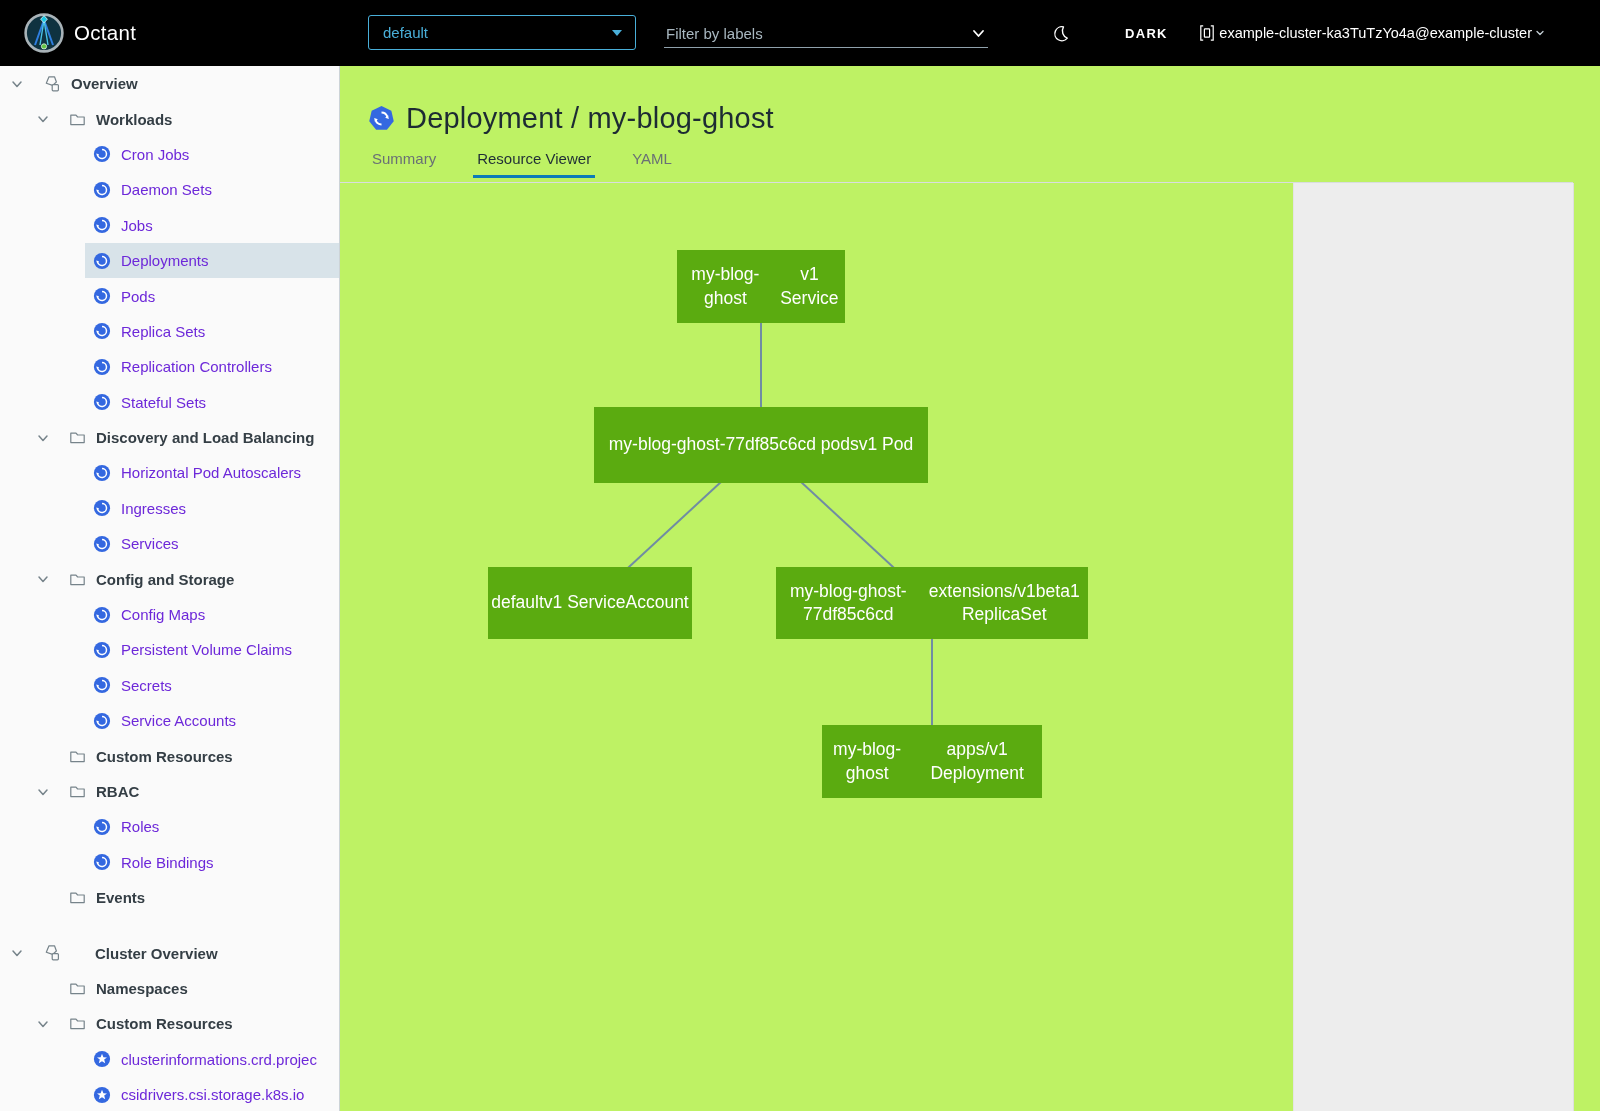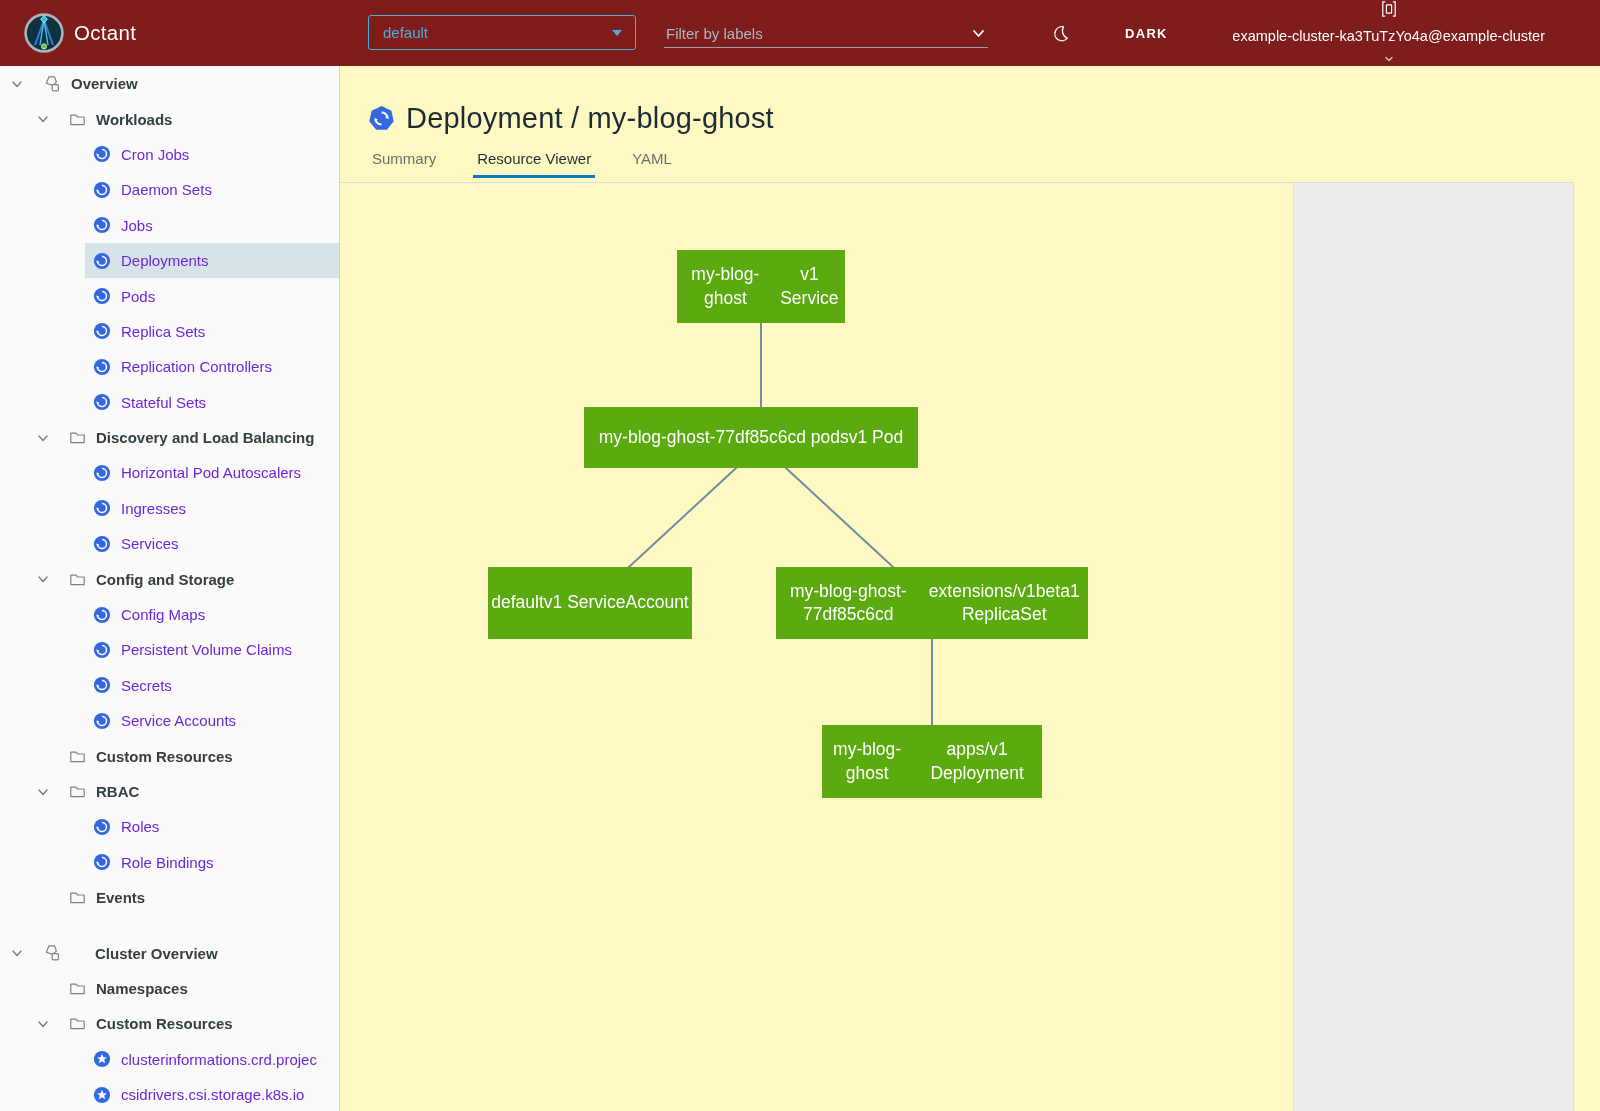--- a/index.html
+++ b/index.html
@@ -2,45 +2,45 @@
 <html><head>
 <meta charset="utf-8">
 <style>
   * { margin:0; padding:0; box-sizing:border-box; }
   html,body { width:1600px; height:1111px; overflow:hidden; background:#fbfbfb;
               font-family:"Liberation Sans", sans-serif; }
 
   .app { width:1600px; height:1111px; position:relative; }
 
   
-  .topbar { position:relative; height:66px; background:#7f1d1d; z-index:5; }
+  .topbar { position:relative; height:66px; background:#000000; z-index:5; }
   .logo { position:absolute; left:24px; top:13px; width:40px; height:40px; }
   .app-name { position:absolute; left:74px; top:0; height:66px; display:flex; align-items:center;
               font-size:20.5px; color:#ffffff; letter-spacing:.3px; }
   .ns-select { position:absolute; left:368px; top:15px; width:268px; height:35px;
                border:1px solid #49afd9; border-radius:3px; display:flex; align-items:center;
                justify-content:space-between; padding:0 13px 0 14px; color:#49afd9;
                font-size:15px; cursor:pointer; }
   .ns-caret { width:0; height:0; border-left:5px solid transparent; border-right:5px solid transparent;
               border-top:6px solid #49afd9; }
   .filter { position:absolute; left:664px; top:16px; width:324px; height:32px;
             border-bottom:1px solid #8fa1ab; display:flex; align-items:center;
             justify-content:space-between; padding:6px 2px 2px 2px;
             font-size:15px; color:#a9b8c1; }
   .dark-toggle { position:absolute; left:1052px; top:0; height:66px; display:flex;
                  align-items:center; gap:8px; color:#fff; cursor:pointer; }
   .dark-label { font-size:13px; font-weight:700; letter-spacing:1.3px;padding-left:48px; }
   .context { position:absolute; right:55px; top:0; height:66px; display:flex; align-items:center;
-             gap:10px; color:#fff; font-size:14.5px; cursor:pointer;flex-direction:column; }
+             gap:3px; color:#fff; font-size:14.5px; cursor:pointer; }
 
   
   .body { display:flex; height:1045px; }
   .sidebar { width:340px; height:1045px; background:#fafafa; border-right:1px solid #ccd3d7;
              overflow:hidden; flex:none; }
-  .main { position:relative; flex:1; background:#fef9c3; }
+  .main { position:relative; flex:1; background:#bef264; }
 
   
   .srow { position:relative; height:35.4px; display:flex; align-items:center;
           white-space:nowrap; cursor:pointer; font-size:15px; color:#6d28d9; }
   .srow.gap { margin-top:20px;padding-left:24px; }
   .srow.bold { font-weight:700; color:#343e45; }
   .srow.selected::before { content:""; position:absolute; left:85px; right:0; top:0; bottom:0;
                            background:#d8e3e9; }
   .srow > * { position:relative; z-index:1; }
   .srow .caret { position:absolute; display:flex; }
@@ -467,21 +467,21 @@
         <svg class="edges" id="edges" width="953" height="928">
             <line x1="421" y1="103.5" x2="421" y2="262" stroke="#708ca3" stroke-width="2"></line>
             <line x1="421" y1="262" x2="250" y2="420" stroke="#708ca3" stroke-width="2"></line>
             <line x1="421" y1="262" x2="592" y2="420" stroke="#708ca3" stroke-width="2"></line>
             <line x1="592" y1="420" x2="592" y2="578.5" stroke="#708ca3" stroke-width="2"></line>
           </svg>
       <div class="node" style="left: 337px; top: 67px; width: 168px; height: 73px;">
             <span>my-blog-ghost</span>
             <span>v1 Service</span>
           </div>
-          <div class="node" style="left: 244px; top: 224px; width: 334px; height: 61px;">
+          <div class="node" style="left: 254px; top: 224px; width: 334px; height: 76px;">
             <span>my-blog-ghost-77df85c6cd pods</span>
             <span>v1 Pod</span>
           </div>
           <div class="node" style="left: 148px; top: 384px; width: 204px; height: 72px;">
             <span>default</span>
             <span>v1 ServiceAccount</span>
           </div>
           <div class="node" style="left: 436px; top: 384px; width: 312px; height: 72px;">
             <span>my-blog-ghost-77df85c6cd</span>
             <span>extensions/v1beta1 ReplicaSet</span>

